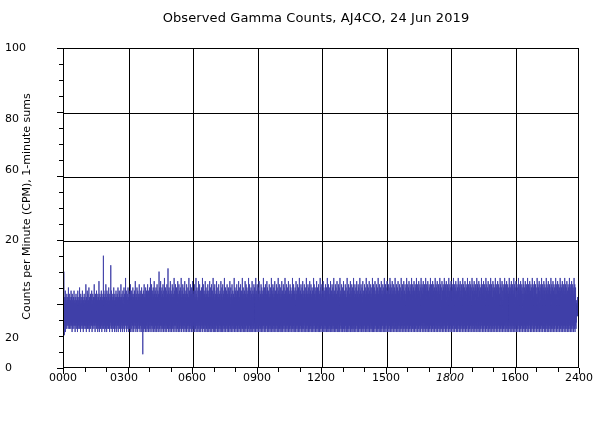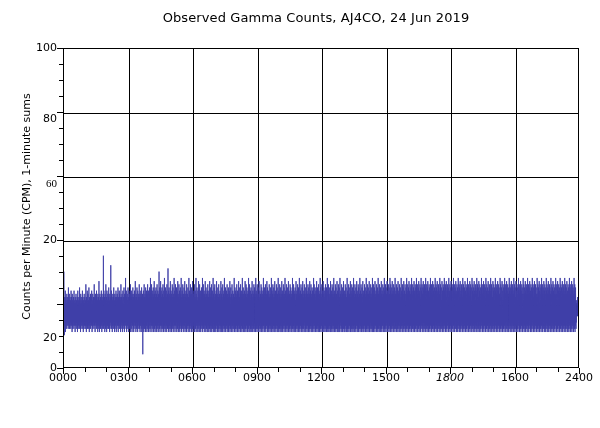--- a/index.html
+++ b/index.html
@@ -58,21 +58,20 @@
   .ytick-major{left:57px;width:6px;height:1px;}
   .ytick-minor{left:59px;width:4px;height:1px;}
   .xtick-major{top:368px;width:1px;height:6px;}
   .xtick-minor{top:368px;width:1px;height:4px;}
 
   
   .ylabel-tick{
     position:absolute;
     right:0;
     width:52px;
-    text-align:right;
     font-size:11px;
     color:#000000;
     line-height:11px;
   }
   .ylabel-wrap{position:absolute;left:0;top:0;width:57px;height:428px;}
   .xlabel-tick{
     position:absolute;
     top:372px;
     width:60px;
     margin-left:-30px;
@@ -142,21 +141,21 @@
         <div class="ylabel-tick" style="top: 298px; margin-top: 34px;">20</div>
         <div class="tick ytick-minor" style="top: 288px;"></div>
         <div class="tick ytick-minor" style="top: 272px;"></div>
         <div class="tick ytick-minor" style="top: 256px;"></div>
         <div class="tick ytick-major" style="top: 240px;"></div>
         <div class="ylabel-tick" style="top: 234px;">20</div>
         <div class="tick ytick-minor" style="top: 224px;"></div>
         <div class="tick ytick-minor" style="top: 208px;"></div>
         <div class="tick ytick-minor" style="top: 192px;"></div>
         <div class="tick ytick-major" style="top: 176px;"></div>
-        <div class="ylabel-tick" style="top: 178px; font-family: Liberation Serif, serif;">60</div>
+        <div class="ylabel-tick" style="top: 164px;">60</div>
         <div class="tick ytick-minor" style="top: 160px;"></div>
         <div class="tick ytick-minor" style="top: 144px;"></div>
         <div class="tick ytick-minor" style="top: 128px;"></div>
         <div class="tick ytick-major" style="top: 112px;"></div>
         <div class="ylabel-tick" style="top: 113px;">80</div>
         <div class="tick ytick-minor" style="top: 96px;"></div>
         <div class="tick ytick-minor" style="top: 80px;"></div>
         <div class="tick ytick-minor" style="top: 64px;"></div>
         <div class="tick ytick-major" style="top: 48px;"></div>
         <div class="ylabel-tick" style="top: 42px;">100</div>

